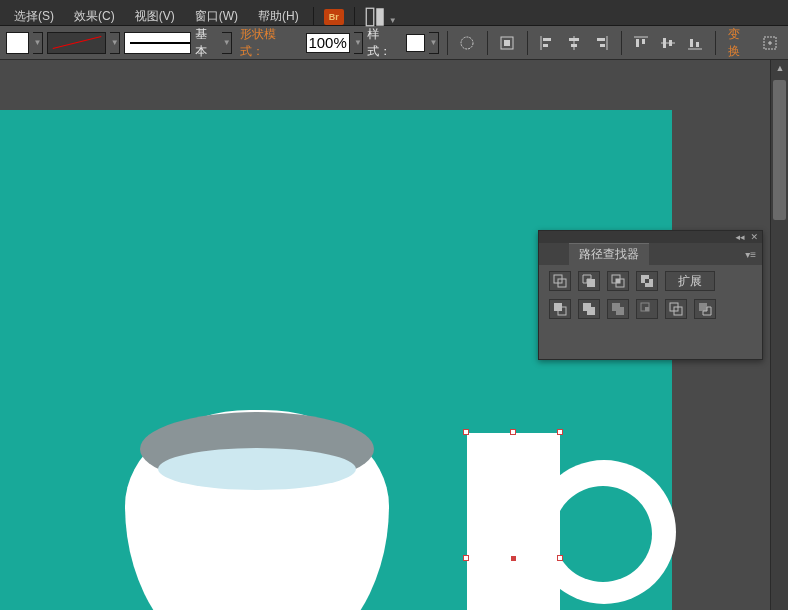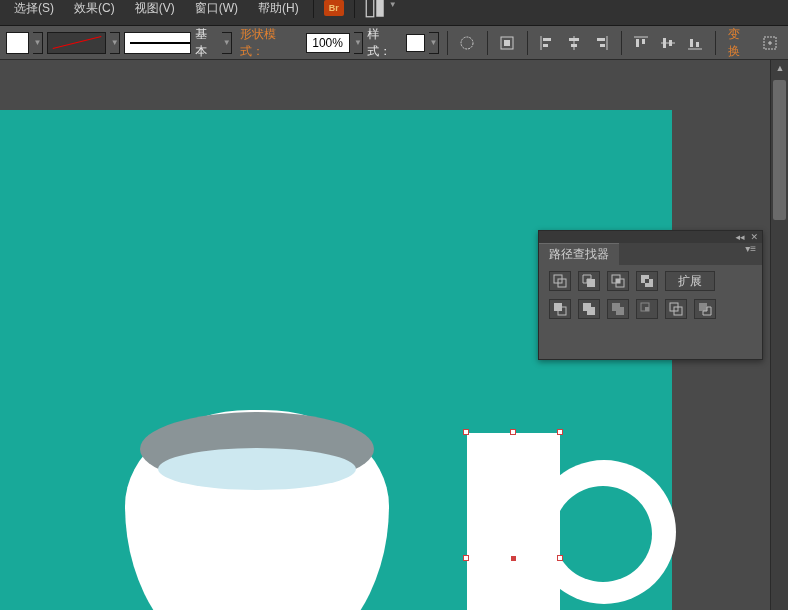--- a/index.html
+++ b/index.html
@@ -1,32 +1,32 @@
 <!DOCTYPE html>
 <html><head>
 <meta charset="utf-8">
 <style>
 * { margin: 0; padding: 0; box-sizing: border-box; }
 body { width: 788px; height: 610px; background: #535353; font-family: "Microsoft YaHei", sans-serif; font-size: 12px; color: #d0d0d0; overflow: hidden; }
 
-.menubar { height: 26px; background: #323232; display: flex; align-items: flex-start; padding: 0 4px; border-bottom: 1px solid #1a1a1a; }
+.menubar { height: 26px; background: #323232; display: flex; align-items: flex-end; padding: 0 4px; border-bottom: 1px solid #1a1a1a; }
 .menu-item { padding: 0 10px; color: #d0d0d0; cursor: default; }
 .menu-icon { width: 20px; height: 16px; margin: 0 6px; display: flex; align-items: center; justify-content: center; }
 .menu-sep { width: 1px; height: 18px; background: #1a1a1a; margin: 0 4px; }
 
 .optionbar { height: 34px; background: #535353; display: flex; align-items: center; padding: 0 6px; border-bottom: 1px solid #2a2a2a; gap: 4px; }
 .ob-swatch { width: 24px; height: 22px; background: #fff; border: 1px solid #1a1a1a; }
 .ob-dd { width: 10px; height: 22px; border: 1px solid #1a1a1a; border-left: none; display: flex; align-items: center; justify-content: center; color: #999; font-size: 8px; }
 .ob-stroke-swatch { width: 62px; height: 22px; background: #3a3a3a; border: 1px solid #1a1a1a; display: flex; align-items: center; justify-content: center; }
 .ob-stroke-swatch .diag { width: 50px; height: 1px; background: #e00; transform: rotate(-14deg); }
 .ob-stroke-preview { width: 70px; height: 22px; background: #fff; border: 1px solid #1a1a1a; display: flex; align-items: center; }
 .ob-stroke-preview .line { height: 2px; width: 60px; background: #000; margin-left: 5px; }
 .ob-label { color: #e5e5e5; margin: 0 0; }
 .ob-label-orange { color: #e08030; margin: 0 4px; }
-.ob-input { width: 44px; height: 20px; background: #fff; color: #000; border: 1px solid #1a1a1a; text-align: center; font-size: 12px; }
+.ob-input { width: 44px; height: 20px; background: #fff; color: #000; border: 1px solid #1a1a1a; text-align: center; font-size: 15px; }
 .ob-mini-swatch { width: 20px; height: 18px; background: #fff; border: 1px solid #1a1a1a; }
 .ob-vsep { width: 1px; height: 24px; background: #2a2a2a; margin: 0 4px; }
 .ob-iconbtn { width: 24px; height: 20px; display: flex; align-items: center; justify-content: center; color: #c0c0c0; }
 .ob-iconbtn svg { width: 16px; height: 16px; }
 
 .workspace { position: absolute; top: 60px; left: 0; right: 0; bottom: 0; background: #4a4a4a; }
 .canvas-area { position: absolute; top: 0; left: 0; right: 20px; bottom: 0; overflow: hidden; }
 .artboard { position: absolute; left: 0; top: 50px; width: 672px; height: 560px; background: #18a999; }
 
 .cup-body { position: absolute; left: 125px; top: 300px; width: 264px; height: 254px; background: #fff; border-radius: 50% 50% 46% 46% / 40% 40% 66% 66%; }
@@ -37,21 +37,21 @@
 .sel-rect { position: absolute; left: 467px; top: 323px; width: 93px; height: 251px; background: #fff; }
 .sel-handle { position: absolute; width: 6px; height: 6px; background: #fff; border: 1px solid #d04040; }
 .sel-center { position: absolute; width: 5px; height: 5px; background: #d04040; }
 
 .scrollbar-v { position: absolute; right: 0; top: 0; width: 18px; bottom: 0; background: #3e3e3e; border-left: 1px solid #2a2a2a; }
 .scroll-arrow { width: 18px; height: 16px; display: flex; align-items: center; justify-content: center; color: #aaa; font-size: 9px; }
 .scroll-thumb { position: absolute; left: 2px; right: 2px; background: #6a6a6a; border-radius: 2px; }
 
 .panel { position: absolute; left: 538px; top: 170px; width: 225px; height: 130px; background: #535353; border: 1px solid #2a2a2a; box-shadow: 0 2px 6px rgba(0,0,0,.4); }
 .panel-titlebar { height: 12px; background: #383838; display: flex; justify-content: flex-end; align-items: center; padding: 0 4px; gap: 6px; color: #aaa; font-size: 9px; }
-.panel-tabrow { height: 22px; display: flex; align-items: flex-start; background: #424242; }
+.panel-tabrow { height: 22px; display: flex; align-items: center; background: #424242; padding-left: 30px; }
 .panel-tab { height: 22px; padding: 0 10px; background: #535353; display: flex; align-items: center; border-top: 1px solid #6a6a6a; }
 .panel-menu { margin-left: auto; padding: 0 6px; color: #aaa; font-size: 10px; }
 .panel-body { padding: 6px 10px; }
 .panel-label { color: #d0d0d0; margin-bottom: 6px; }
 .panel-row { display: flex; align-items: flex-end; gap: 7px; margin-bottom: 8px; }
 .pf-icon { width: 22px; height: 20px; border: 1px solid #333; background: #4a4a4a; display: flex; align-items: center; justify-content: center; }
 .pf-icon svg { width: 16px; height: 16px; }
 .panel-btn { height: 20px; padding: 0 12px; background: #4a4a4a; border: 1px solid #333; color: #d0d0d0; display: flex; align-items: center; }
 </style>
 </head>

